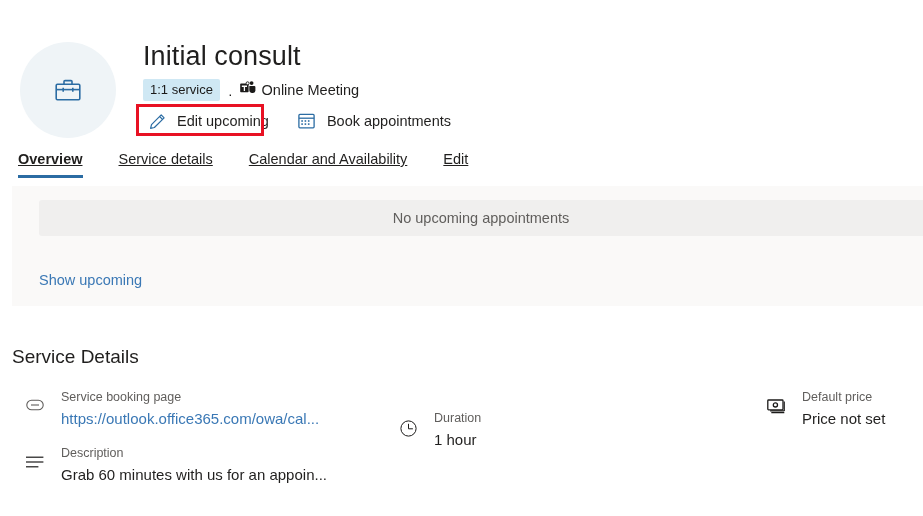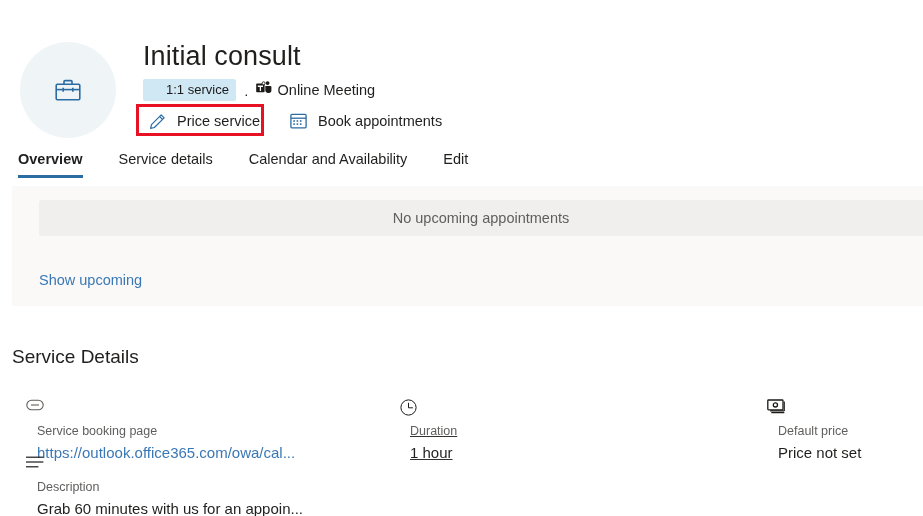--- a/index.html
+++ b/index.html
@@ -54,21 +54,21 @@
     top: 61px;
     display: flex;
     align-items: center;
     height: 21px;
   }
   .badge {
     background: #cfe8f4;
     color: #1b1a19;
     font-size: 13px;
     line-height: 13px;
-    padding: 4px 7px 5px 23px;
+    padding: 4px 7px 5px 7px;
     border-radius: 2px;
     white-space: nowrap;
   }
   .dot-sep {
     color: #201f1e;
     font-size: 14px;
     margin: 0 7px 0 8px;
     line-height: 10px;
     position: relative;
     top: 4px;
@@ -127,20 +127,21 @@
     align-items: flex-start;
   }
   .tab {
     position: relative;
     font-size: 14.5px;
     color: #201f1e;
     padding: 4px 0 11px 0;
     margin-right: 36px;
     cursor: pointer;
     white-space: nowrap;
+    text-decoration: underline;
   }
   .tab:first-child { margin-left: 18px; }
   .tab.active { font-weight: bold; color: #201f1e; }
   .tab.active::after {
     content: "";
     position: absolute;
     left: 0;
     right: 0;
     bottom: 0;
     height: 3px;
@@ -188,21 +189,20 @@
     top: 346px;
     font-size: 19px;
     color: #201f1e;
     font-weight: 400;
   }
 
   .detail {
     position: absolute;
     display: flex;
     align-items: flex-start;
-    flex-direction: column;
   }
   .detail .dicon {
     width: 24px;
     display: flex;
     justify-content: center;
     padding-top: 10px;
     flex: 0 0 24px;
   }
   .detail .dtext { margin-left: 14px; }
   .detail .dlabel {
@@ -213,21 +213,21 @@
   .detail .dvalue {
     font-size: 15px;
     color: #201f1e;
     line-height: 22px;
     margin-top: 2px;
     white-space: nowrap;
   }
   .detail .dvalue.link { color: #3a78b5; cursor: pointer; }
 
   #detail-booking-page { left: 23px; top: 389px; }
-  #detail-duration     { left: 396px; top: 389px; text-decoration: underline; }
+  #detail-duration     { left: 396px; top: 410px; }
   #detail-price        { left: 764px; top: 389px; }
   #detail-description  { left: 23px; top: 445px; }
 </style>
 </head>
 <body>
 
 <div class="header">
 
   <div class="avatar">
     <span>
@@ -260,21 +260,21 @@
 
   <div class="action-row">
 
     <div class="action-btn" id="edit-service-btn">
       <span class="glyph">
         <svg width="17" height="17" viewBox="0 0 17 17" fill="none" xmlns="http://www.w3.org/2000/svg">
           <path d="M12.2 1.9l2.9 2.9L5.4 14.5 1.6 15.4l0.9-3.8L12.2 1.9z" stroke="#2b6ca3" stroke-width="1.2" stroke-linejoin="round"></path>
           <path d="M10.6 3.5l2.9 2.9" stroke="#2b6ca3" stroke-width="1.2"></path>
         </svg>
       </span>
-      <span class="lbl">Price service</span>
+      <span class="lbl">Edit upcoming</span>
     </div>
 
     <div class="action-btn" id="book-appointment-btn">
       <span class="glyph">
         <svg width="17" height="16" viewBox="0 0 17 16" fill="none" xmlns="http://www.w3.org/2000/svg">
           <rect x="0.9" y="1.4" width="15.2" height="13.4" rx="1" stroke="#2b6ca3" stroke-width="1.3"></rect>
           <path d="M0.9 5.2h15.2" stroke="#2b6ca3" stroke-width="1.3"></path>
           <rect x="3.3" y="7.2" width="1.6" height="1.6" fill="#2b6ca3"></rect>
           <rect x="6.6" y="7.2" width="1.6" height="1.6" fill="#2b6ca3"></rect>
           <rect x="9.9" y="7.2" width="1.6" height="1.6" fill="#2b6ca3"></rect>

